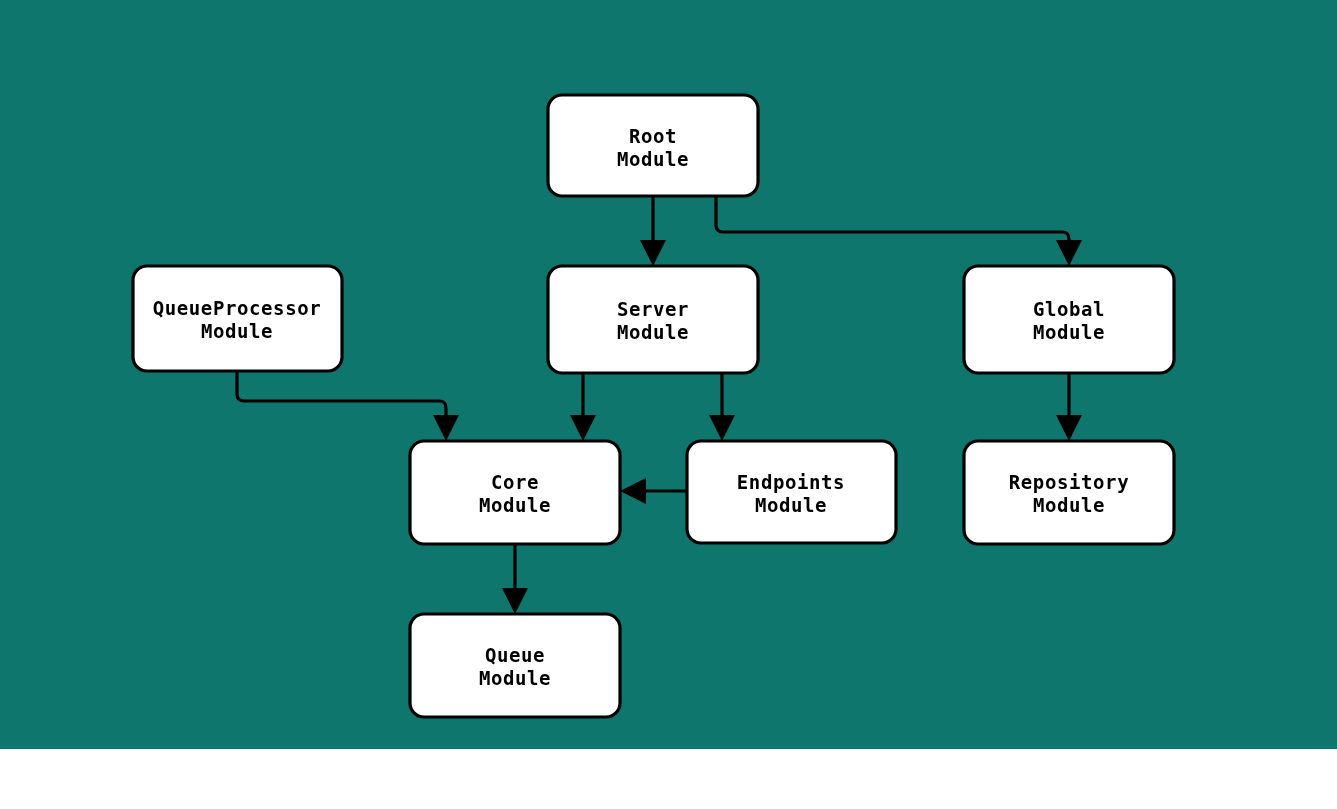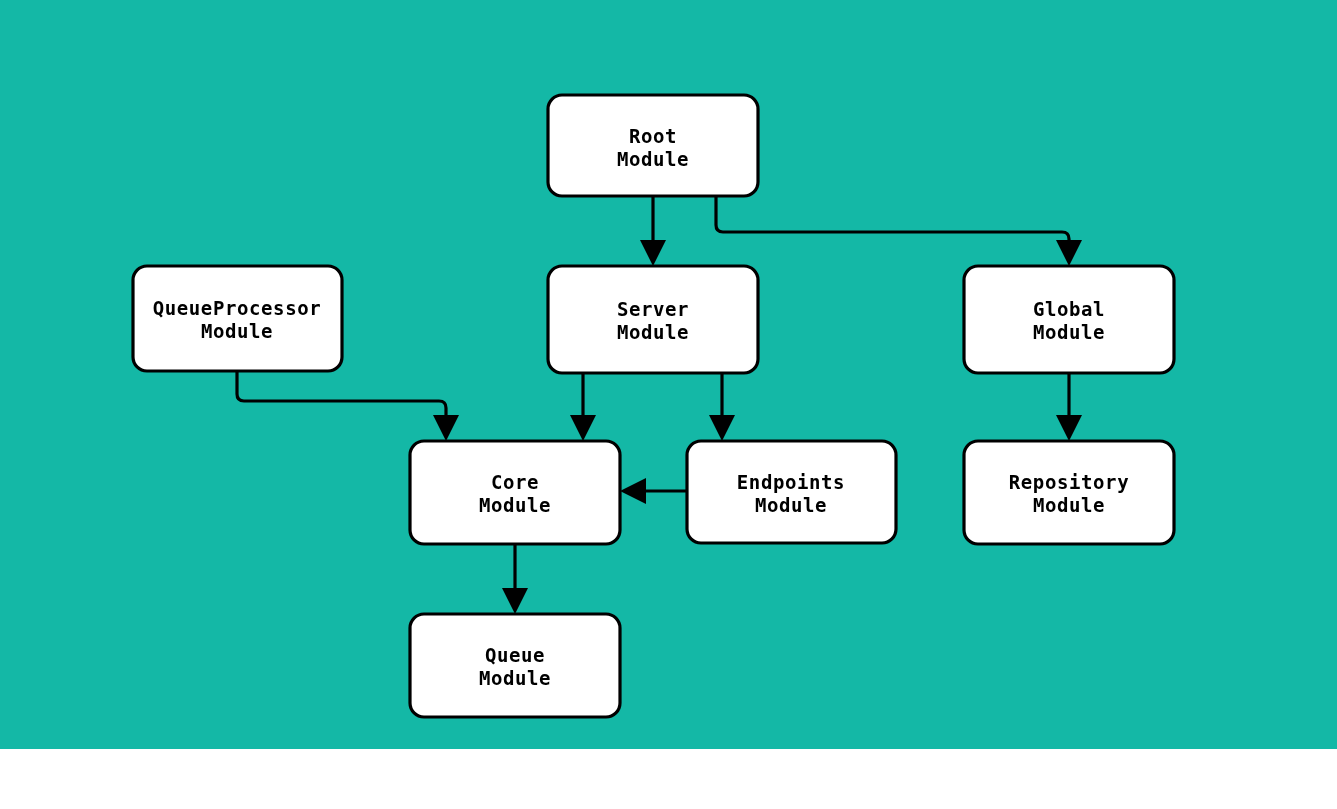--- a/index.html
+++ b/index.html
@@ -10,21 +10,21 @@
   body {
     width: 1337px;
     height: 809px;
     overflow: hidden;
     font-family: "DejaVu Sans Mono", "Liberation Mono", monospace;
   }
   #diagram-root {
     position: relative;
     width: 1337px;
     height: 749px;
-    background: #14b8a6;
+    background: #0f766e;
   }
   svg#diagram-svg {
     position: absolute;
     top: 0;
     left: 0;
     width: 1337px;
     height: 809px;
     display: block;
   }
   .node-box {

